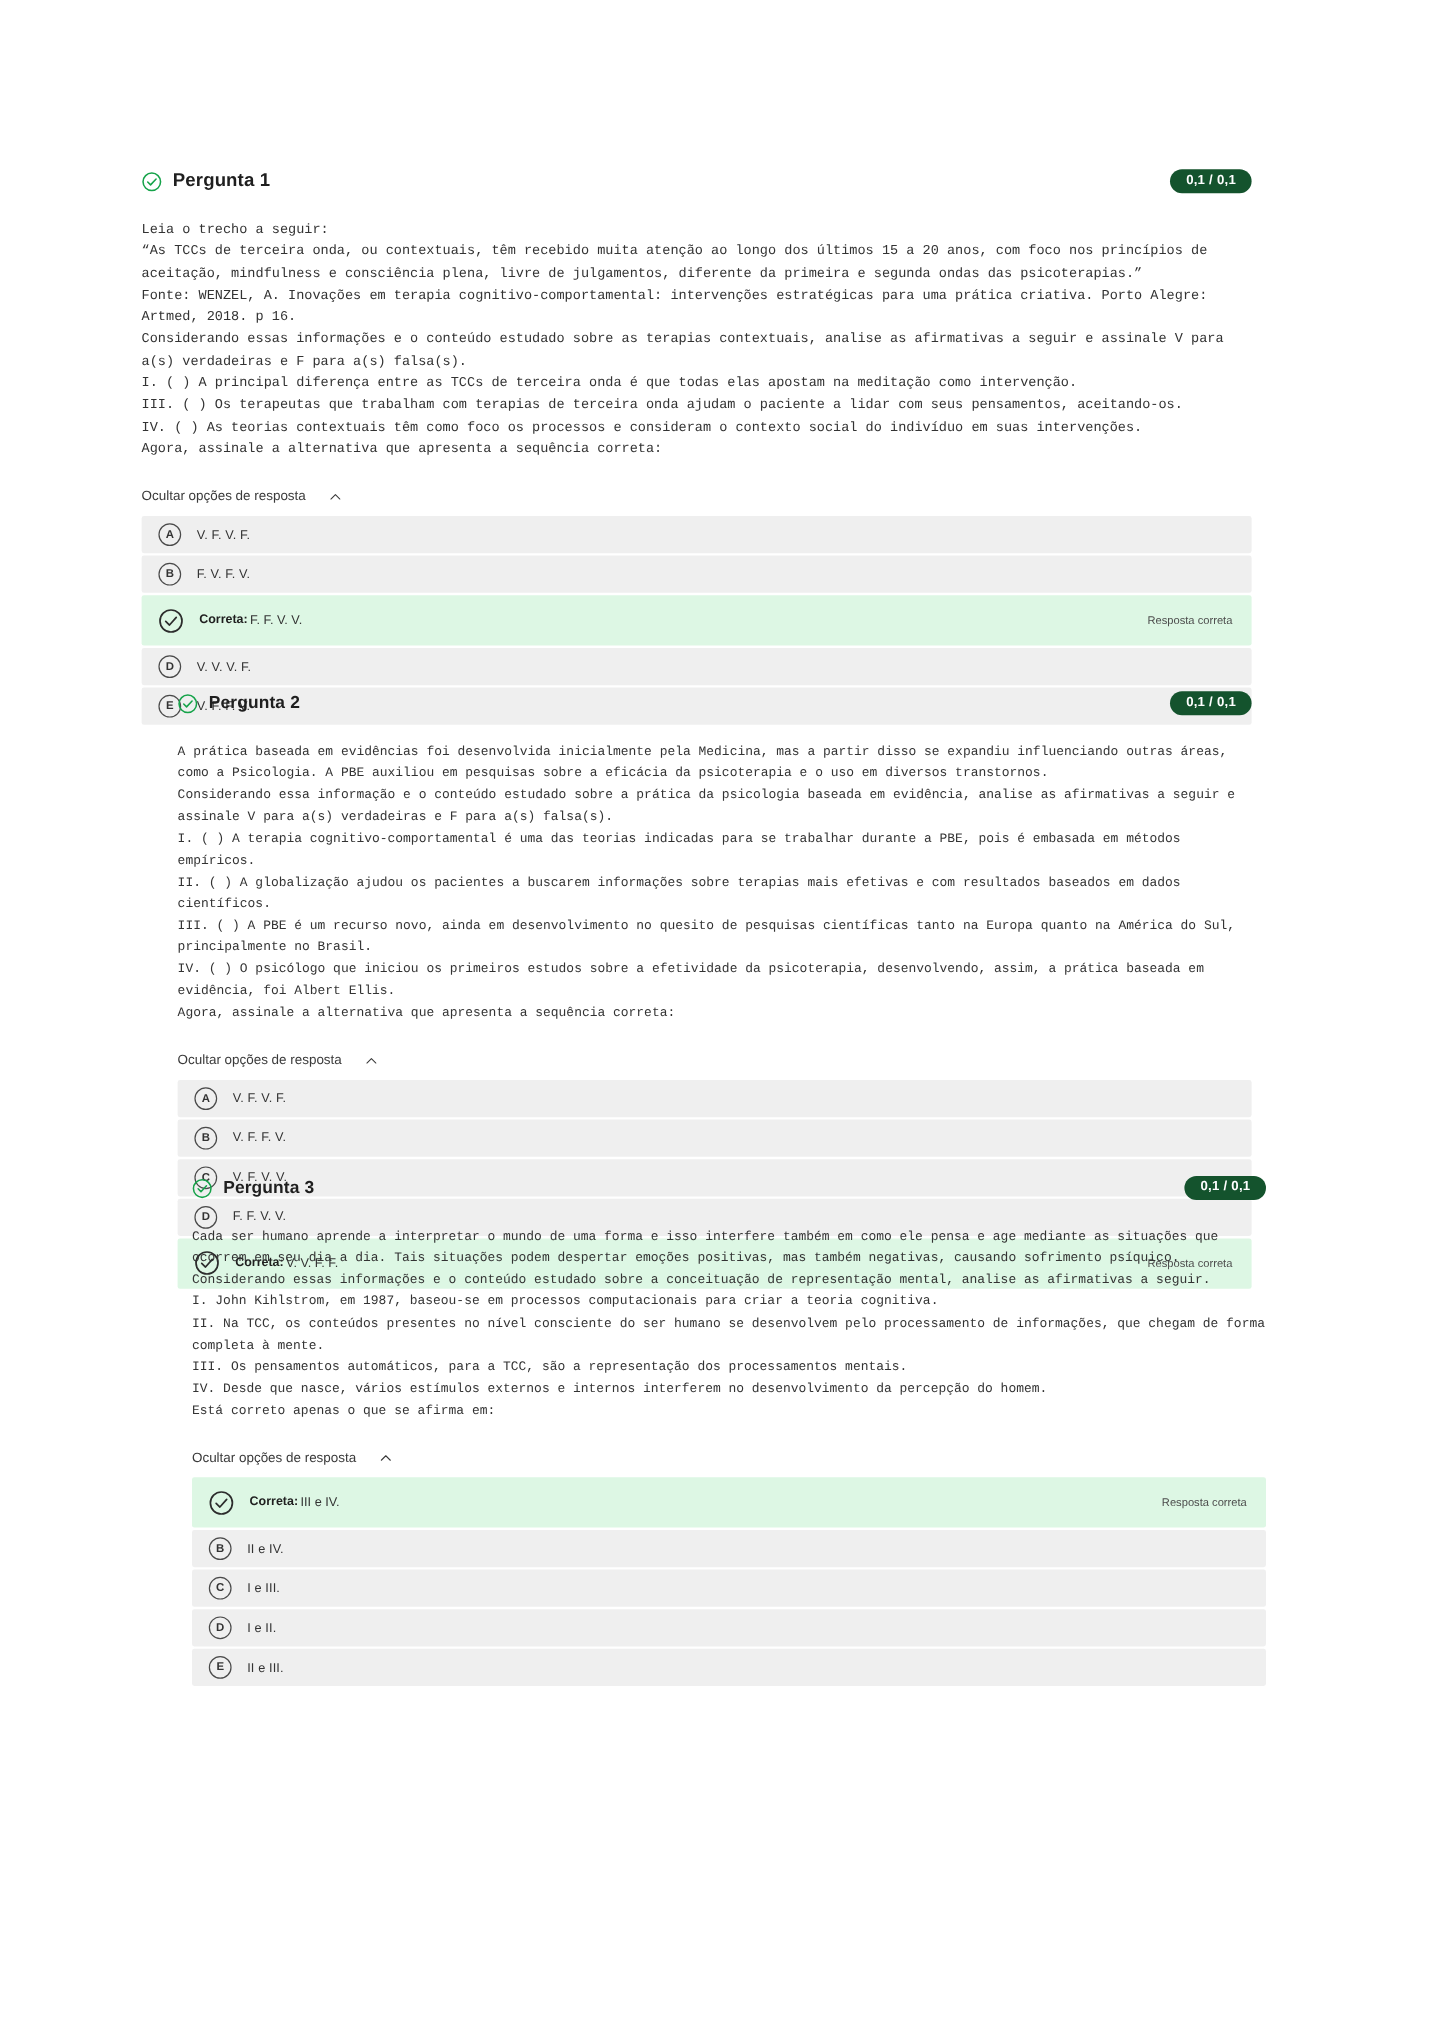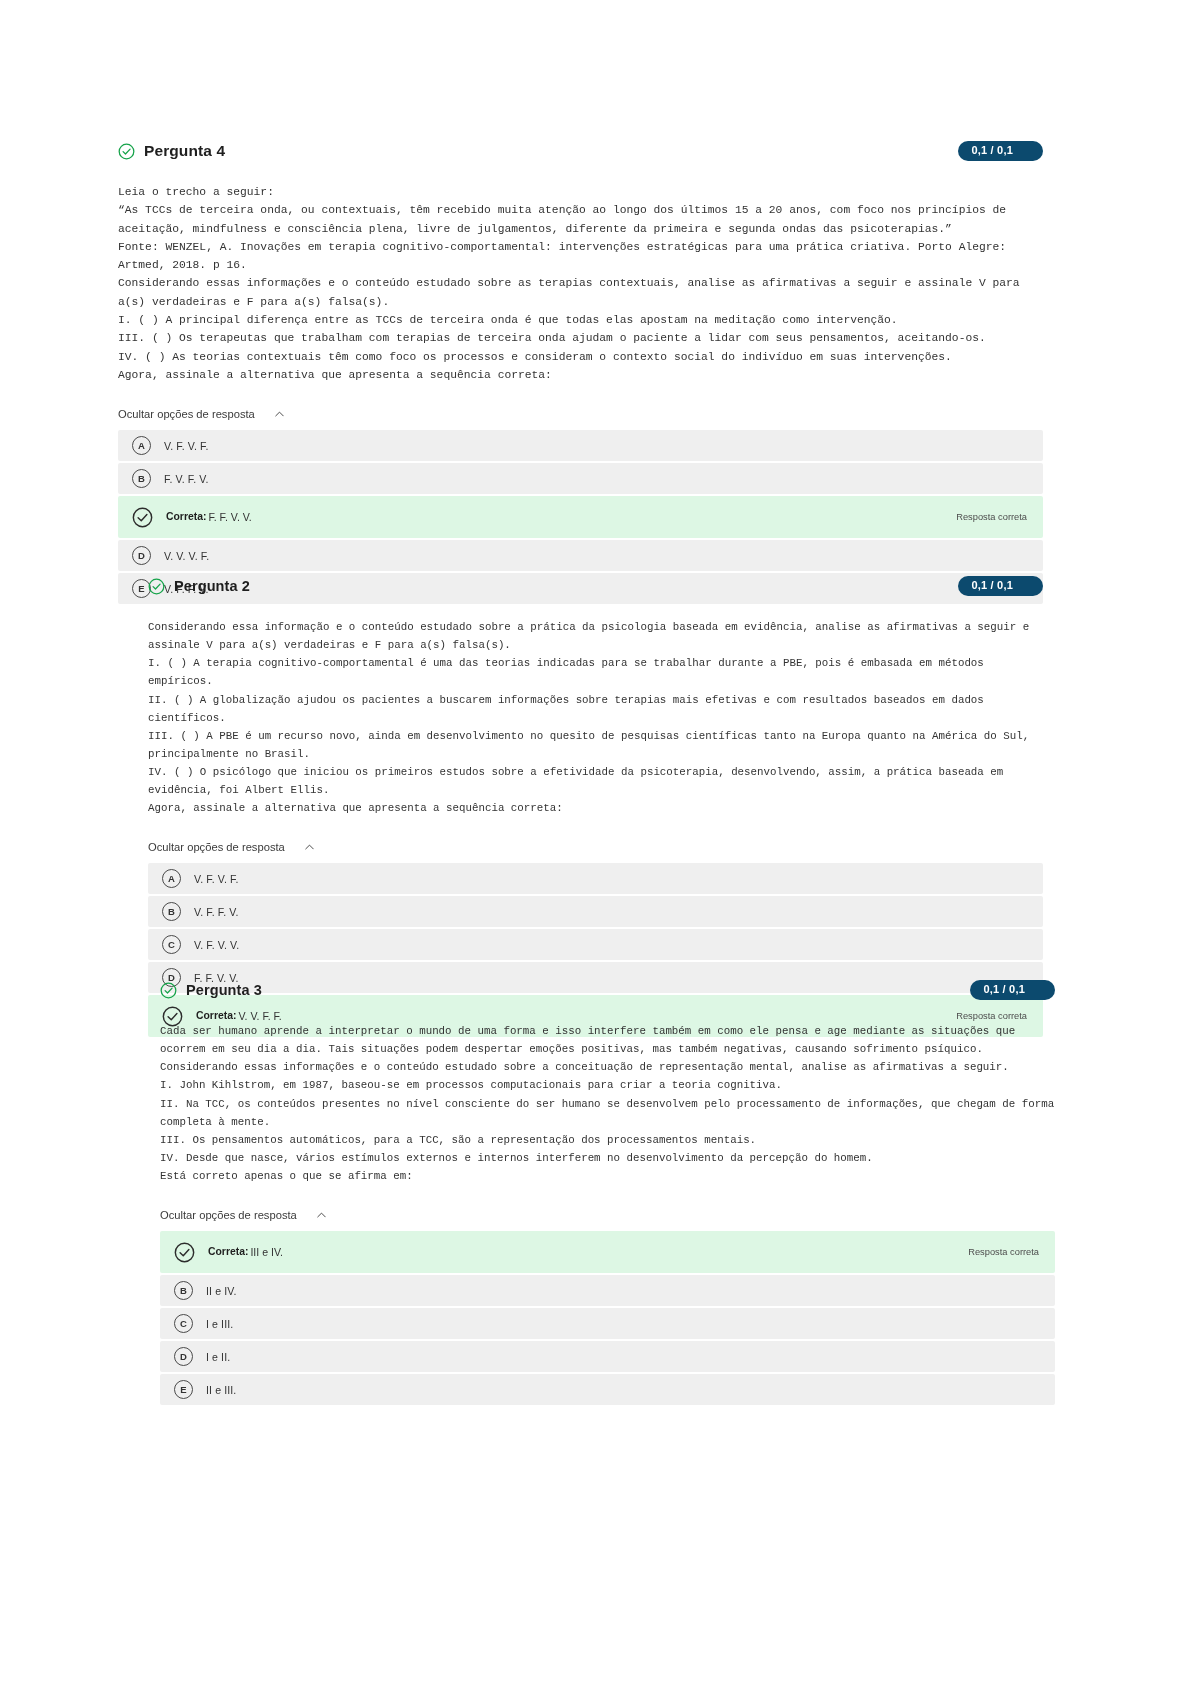--- a/index.html
+++ b/index.html
@@ -51,26 +51,26 @@
   .q-title {
     font-size: 15.5px;
     font-weight: bold;
     color: #1f1f1f;
     letter-spacing: .1px;
     white-space: nowrap;
   }
   .q2 .q-title, .q3 .q-title { font-size: 14.5px; }
 
   .score-badge {
-    background: #0c4a6e;
+    background: #14532d;
     color: #ffffff;
     font-size: 11px;
     font-weight: bold;
     border-radius: 11px;
-    padding: 4px 30px 5px 13px;
+    padding: 4px 13px 5px 13px;
     line-height: 1;
     white-space: nowrap;
     letter-spacing: .2px;
   }
 
   
   .q-body {
     margin-top: 19px;
     font-size: 11.3px;
     line-height: 1.62;
@@ -180,21 +180,21 @@
 
 <div class="page">
 
   <section class="question q1">
     <div class="q-header">
       <div class="q-title-wrap">
         <svg class="check-circle" viewBox="0 0 20 20">
           <circle cx="10" cy="10" r="8.6" fill="none" stroke="#16a34a" stroke-width="1.5"></circle>
           <path d="M6 10.2 L8.8 13 L14.2 7.2" fill="none" stroke="#16a34a" stroke-width="1.5" stroke-linecap="round" stroke-linejoin="round"></path>
         </svg>
-        <span class="q-title">Pergunta 4</span>
+        <span class="q-title">Pergunta 1</span>
       </div>
       <span class="score-badge">0,1 / 0,1</span>
     </div>
 
     <div class="q-body">
       <p>Leia o trecho a seguir:</p>
       <p>“As TCCs de terceira onda, ou contextuais, têm recebido muita atenção ao longo dos últimos 15 a 20 anos, com foco nos princípios de aceitação, mindfulness e consciência plena, livre de julgamentos, diferente da primeira e segunda ondas das psicoterapias.”</p>
       <p>Fonte: WENZEL, A. Inovações em terapia cognitivo-comportamental: intervenções estratégicas para uma prática criativa. Porto Alegre: Artmed, 2018. p 16.</p>
       <p>Considerando essas informações e o conteúdo estudado sobre as terapias contextuais, analise as afirmativas a seguir e assinale V para a(s) verdadeiras e F para a(s) falsa(s).</p>
       <p>I. ( ) A principal diferença entre as TCCs de terceira onda é que todas elas apostam na meditação como intervenção.</p>
@@ -247,20 +247,21 @@
         <svg class="check-circle" viewBox="0 0 20 20">
           <circle cx="10" cy="10" r="8.6" fill="none" stroke="#16a34a" stroke-width="1.5"></circle>
           <path d="M6 10.2 L8.8 13 L14.2 7.2" fill="none" stroke="#16a34a" stroke-width="1.5" stroke-linecap="round" stroke-linejoin="round"></path>
         </svg>
         <span class="q-title">Pergunta 2</span>
       </div>
       <span class="score-badge">0,1 / 0,1</span>
     </div>
 
     <div class="q-body">
+      <p>A prática baseada em evidências foi desenvolvida inicialmente pela Medicina, mas a partir disso se expandiu influenciando outras áreas, como a Psicologia. A PBE auxiliou em pesquisas sobre a eficácia da psicoterapia e o uso em diversos transtornos.</p>
       <p>Considerando essa informação e o conteúdo estudado sobre a prática da psicologia baseada em evidência, analise as afirmativas a seguir e assinale V para a(s) verdadeiras e F para a(s) falsa(s).</p>
       <p>I. ( ) A terapia cognitivo-comportamental é uma das teorias indicadas para se trabalhar durante a PBE, pois é embasada em métodos empíricos.</p>
       <p>II. ( ) A globalização ajudou os pacientes a buscarem informações sobre terapias mais efetivas e com resultados baseados em dados científicos.</p>
       <p>III. ( ) A PBE é um recurso novo, ainda em desenvolvimento no quesito de pesquisas científicas tanto na Europa quanto na América do Sul, principalmente no Brasil.</p>
       <p>IV. ( ) O psicólogo que iniciou os primeiros estudos sobre a efetividade da psicoterapia, desenvolvendo, assim, a prática baseada em evidência, foi Albert Ellis.</p>
       <p>Agora, assinale a alternativa que apresenta a sequência correta:</p>
     </div>
 
     <div class="toggle-row">
       <span>Ocultar opções de resposta</span>

